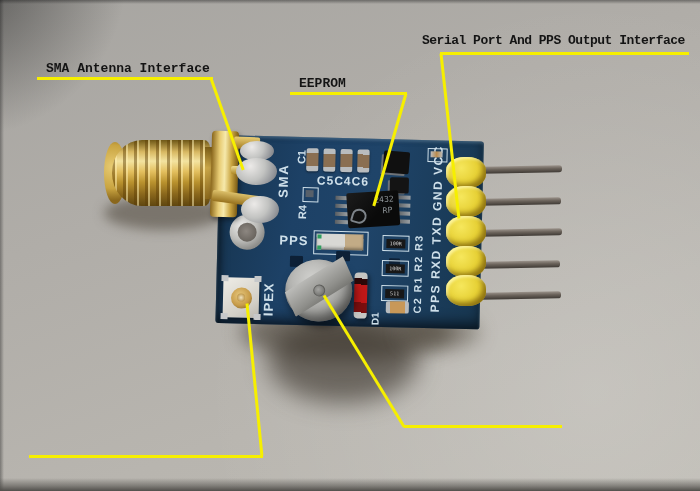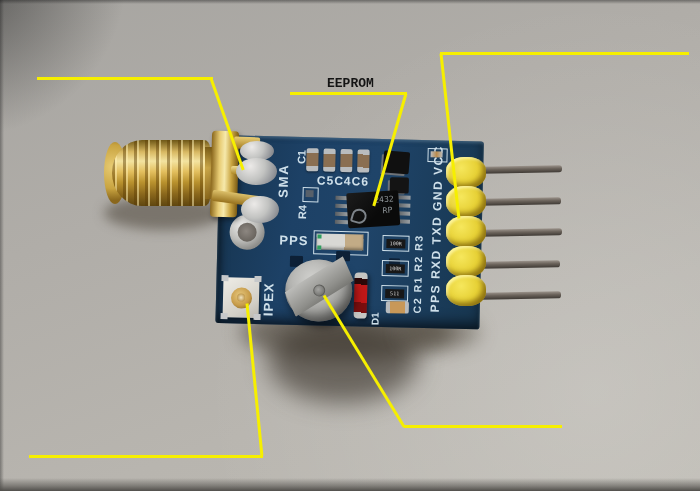--- a/index.html
+++ b/index.html
@@ -168,27 +168,29 @@
   <div class="pin" style="top:198px;width:83px;"></div>
   <div class="pin" style="top:229px;width:84px;"></div>
   <div class="pin" style="top:261px;width:82px;"></div>
   <div class="pin" style="top:292px;width:83px;"></div>
   <div class="hseg" style="top:157px;"></div>
   <div class="hseg" style="top:186px;"></div>
   <div class="hseg" style="top:216px;"></div>
   <div class="hseg" style="top:246px;"></div>
   <div class="hseg" style="top:275px;"></div>
 
+  <div class="ann-label" style="left:46px;top:61px;">SMA Antenna Interface</div>
   <div class="yline" style="left:37px;top:77px;width:176px;"></div>
   <div class="ydiag" style="left:211px;top:77px;width:97px;transform:rotate(70.6deg);"></div>
 
-  <div class="ann-label" style="left:327px;top:76px;">EEPROM</div>
+  <div class="ann-label" style="left:299px;top:76px;">EEPROM</div>
   <div class="yline" style="left:290px;top:92px;width:117px;"></div>
   <div class="ydiag" style="left:406px;top:92px;width:117px;transform:rotate(106deg);"></div>
 
+  <div class="ann-label" style="left:422px;top:33px;letter-spacing:-0.5px;">Serial Port And PPS Output Interface</div>
   <div class="yline" style="left:440px;top:52px;width:249px;"></div>
   <div class="ydiag" style="left:441px;top:52px;width:166px;transform:rotate(83.8deg);"></div>
 
   <div class="yline" style="left:404px;top:425px;width:158px;"></div>
   <div class="ydiag" style="left:324px;top:294px;width:154px;transform:rotate(58.6deg);"></div>
 
   <div class="ydiag" style="left:247px;top:302px;width:153px;transform:rotate(84.4deg);"></div>
   <div class="yline" style="left:29px;top:455px;width:234px;"></div>
 
   <div class="abs edge-top"></div>

